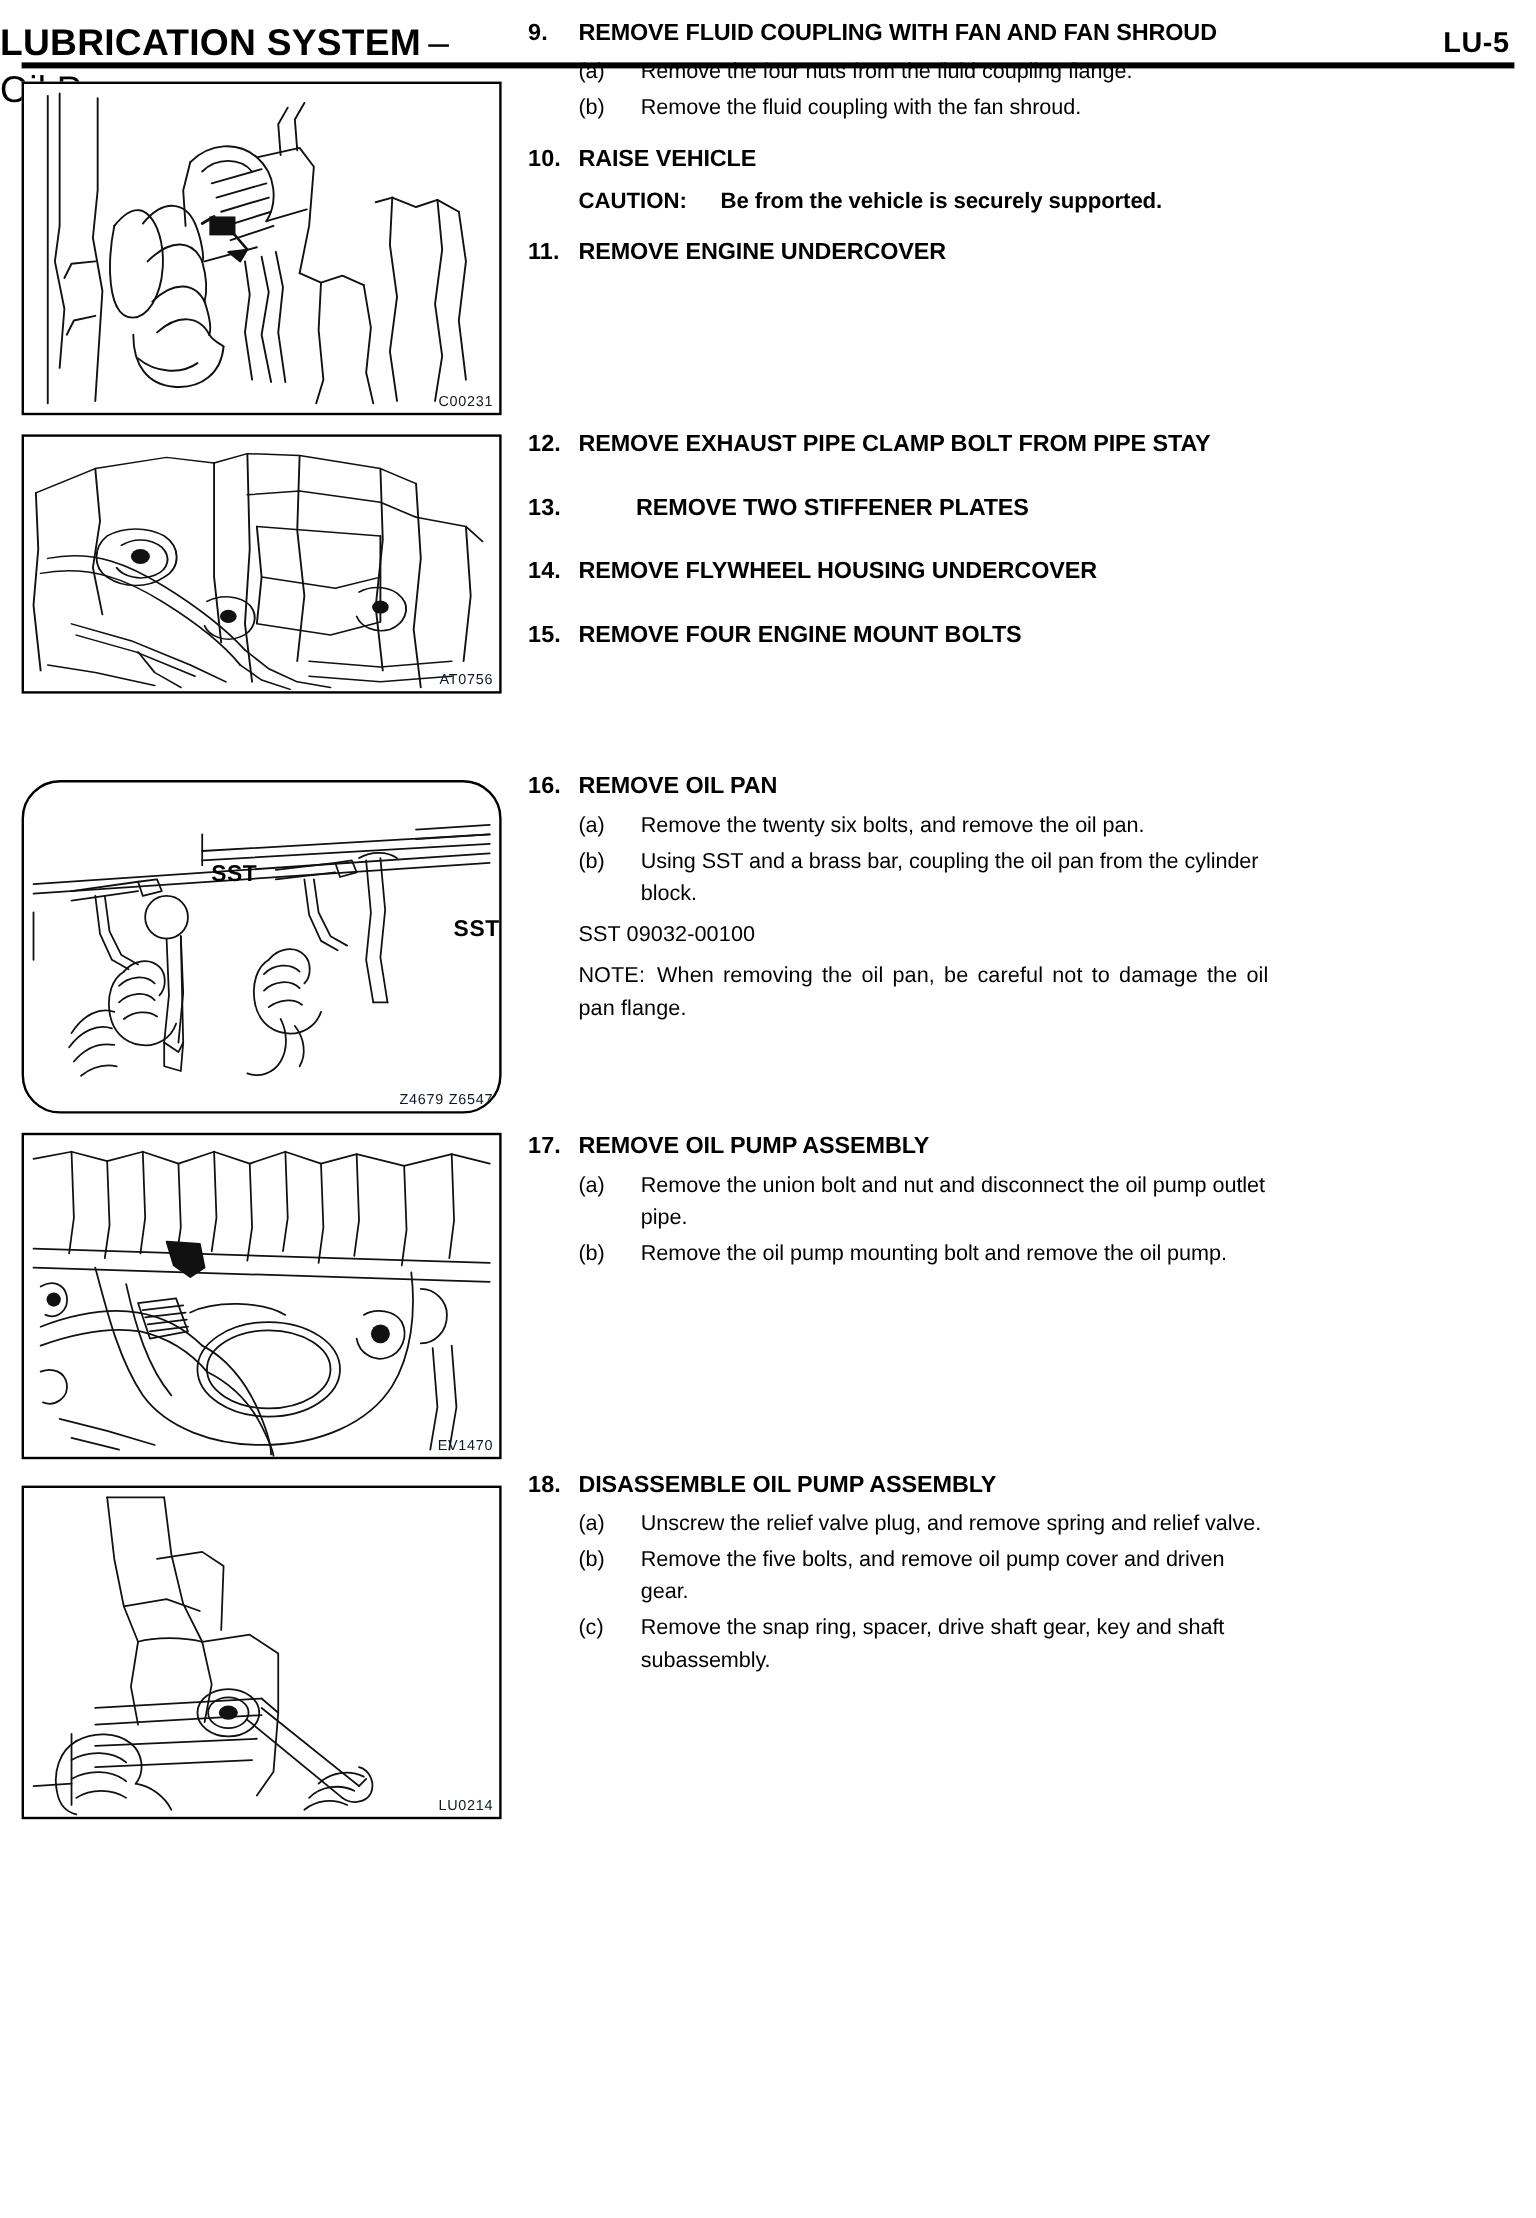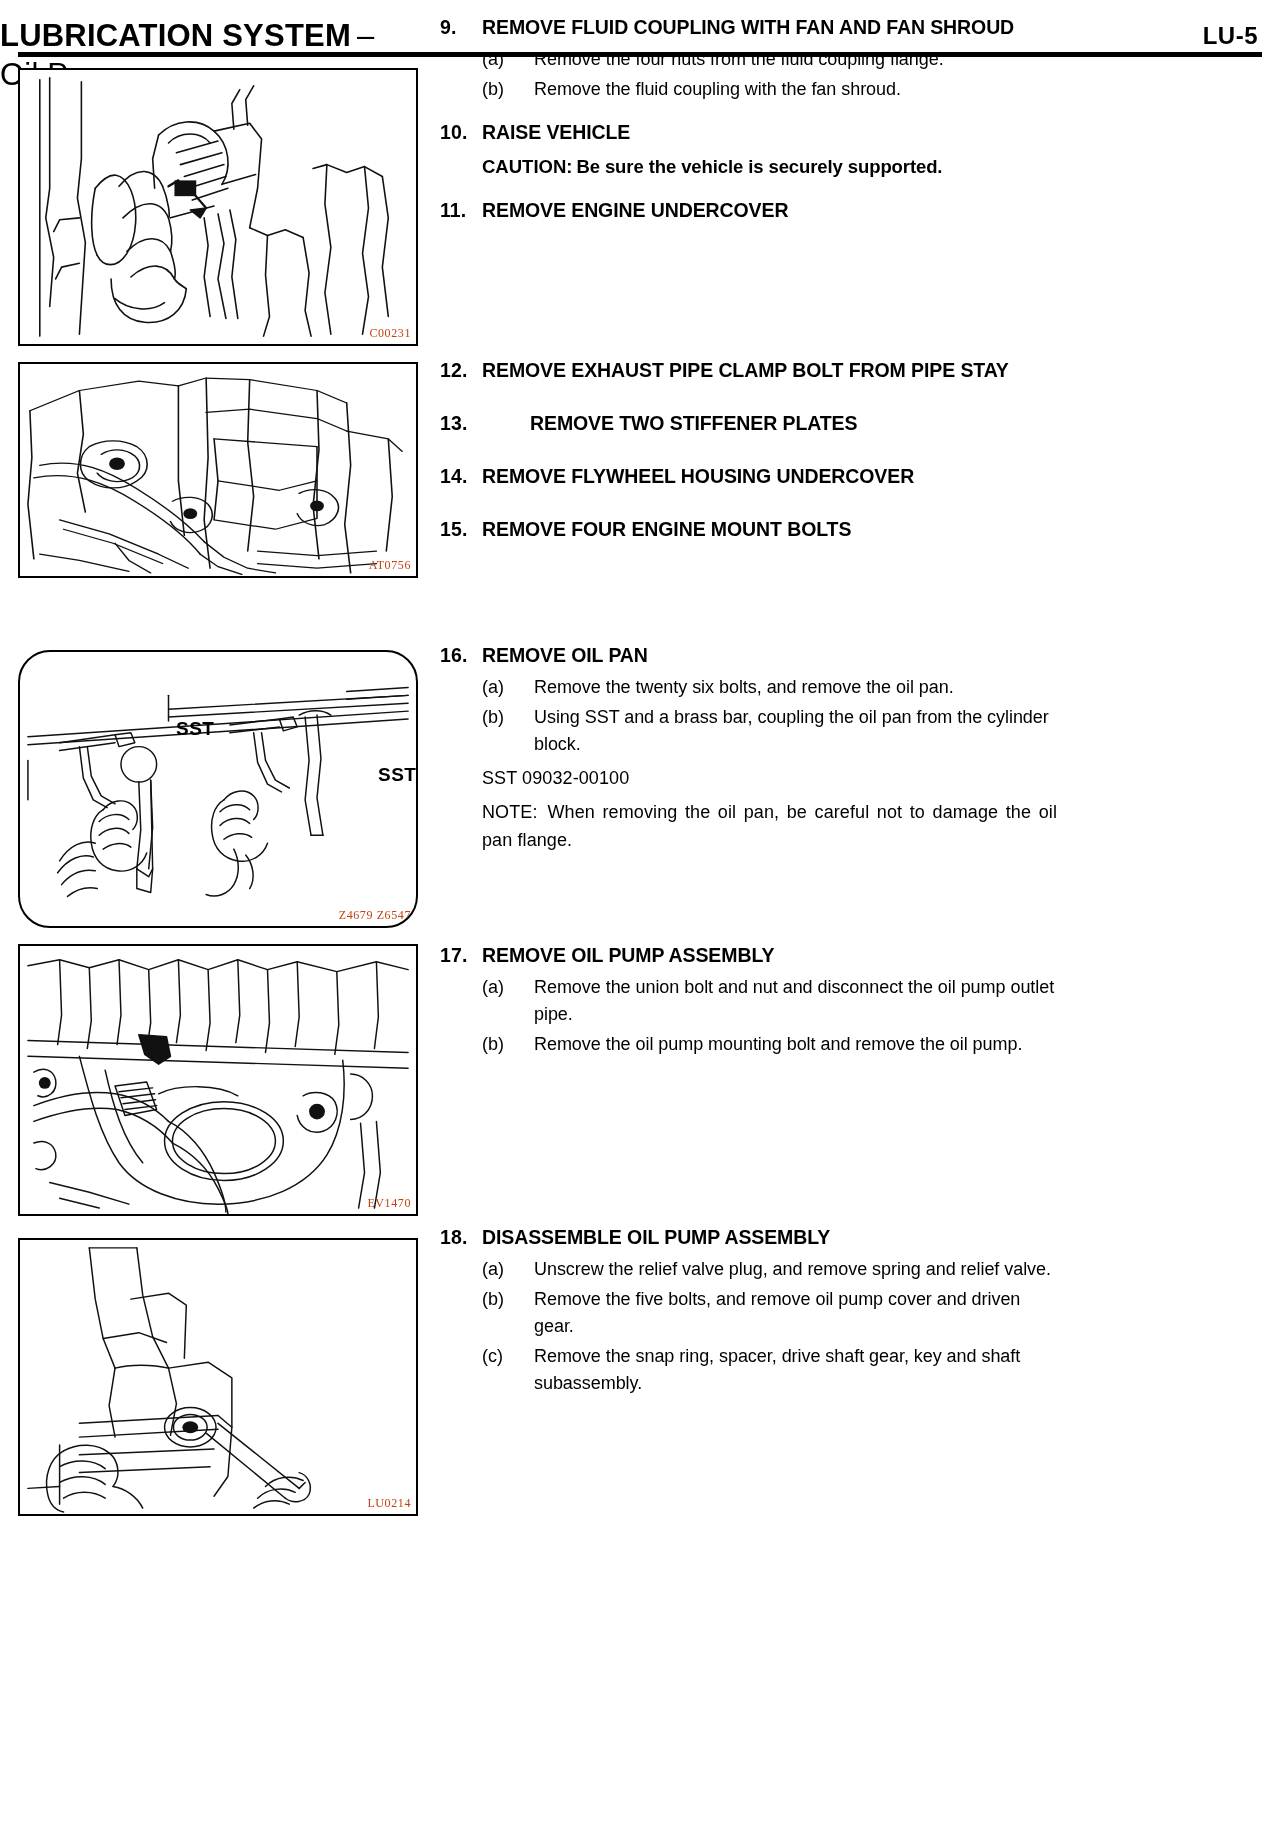--- a/index.html
+++ b/index.html
@@ -60,22 +60,22 @@
     background: #fff;
     box-sizing: border-box;
     overflow: hidden;
   }
   .fig-code {
     position: absolute;
     right: 5px;
     bottom: 3px;
     font-size: 12px;
     letter-spacing: 0.6px;
-    font-family: Liberation Serif, serif;
-    color: #c2410c;
+    font-family: Liberation Sans, sans-serif;
+    color: #0f172a;
     white-space: nowrap;
   }
   .fig svg { display: block; width: 100%; height: 100%; }
 
   .fig-label {
     position: absolute;
     font-size: 19px;
     font-weight: bold;
     letter-spacing: 0.5px;
     font-family: "Liberation Sans", sans-serif;
@@ -132,21 +132,21 @@
   }
 
   .caution {
     display: flex;
     margin-left: 42px;
     margin-top: 4px;
     font-size: 18.5px;
     font-weight: bold;
     line-height: 29px;
   }
-  .caution-label { flex: 0 0 auto; padding-right: 4px; }
+  .caution-label { flex: 0 0 auto; padding-right: 28px; }
   .caution-text { flex: 1; letter-spacing: -0.1px; }
 
   .plainline {
     margin-left: 42px;
     font-size: 18px;
     line-height: 28px;
     letter-spacing: 0.1px;
   }
   .noteline {
     margin-left: 42px;
@@ -436,21 +436,21 @@
     </div>
 
     <div class="spacer-sm"></div>
 
     <div class="step">
       <div class="step-num">10.</div>
       <div class="step-title">RAISE VEHICLE</div>
     </div>
     <div class="caution">
       <div class="caution-label">CAUTION:</div>
-      <div class="caution-text">Be sure the vehicle is securely supported.</div>
+      <div class="caution-text">Be from the vehicle is securely supported.</div>
     </div>
 
     <div class="spacer-sm"></div>
 
     <div class="step">
       <div class="step-num">11.</div>
       <div class="step-title">REMOVE ENGINE UNDERCOVER</div>
     </div>
   </div>
 

